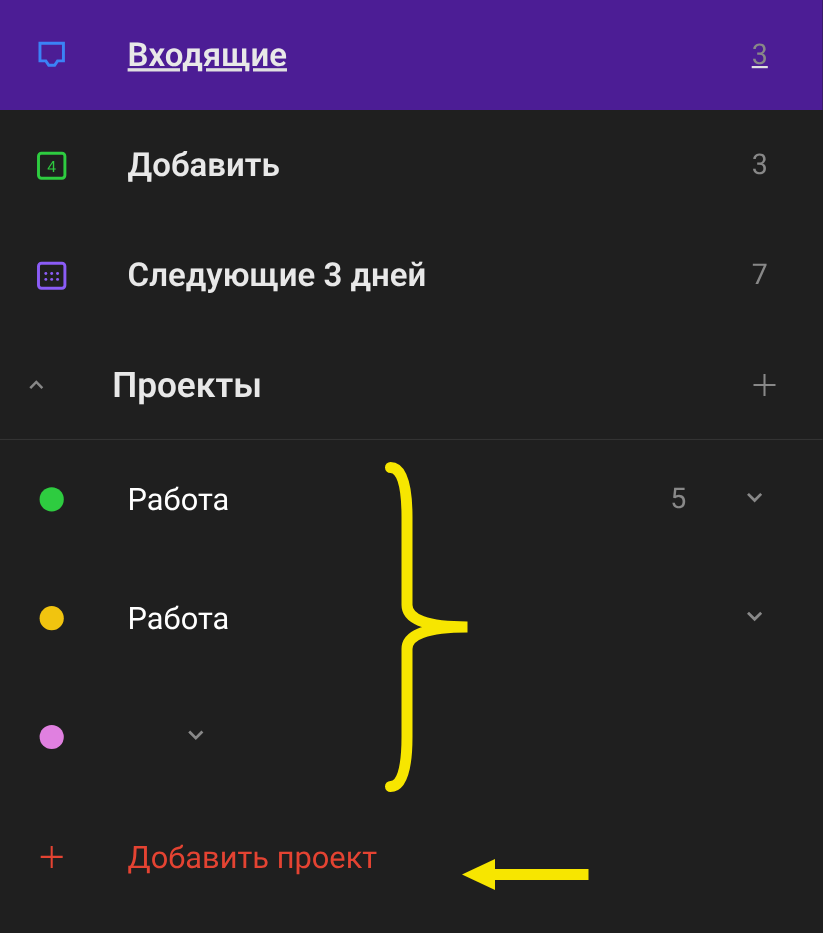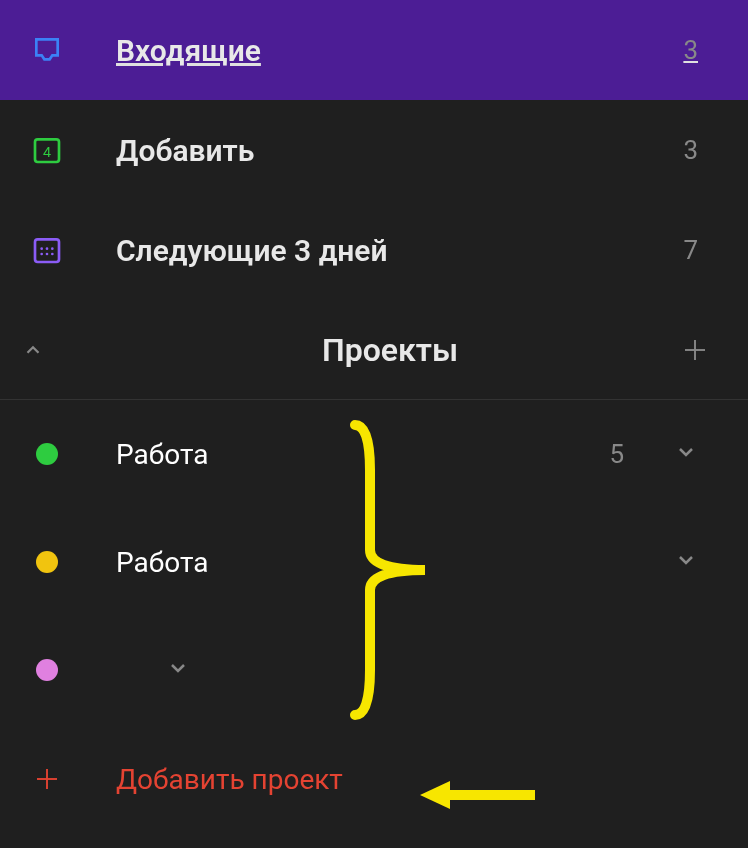--- a/index.html
+++ b/index.html
@@ -45,21 +45,20 @@
       font-size: 26px;
       color: #888;
       margin-right: 20px;
     }
     .section-header {
       display: flex;
       align-items: center;
       padding: 0 16px;
       height: 100px;
       border-bottom: 1px solid #333;
-      text-align: center;
     }
     .chevron-up {
       width: 34px;
       height: 34px;
       margin-right: 52px;
       display: flex;
       align-items: center;
       justify-content: center;
       color: #888;
     }

